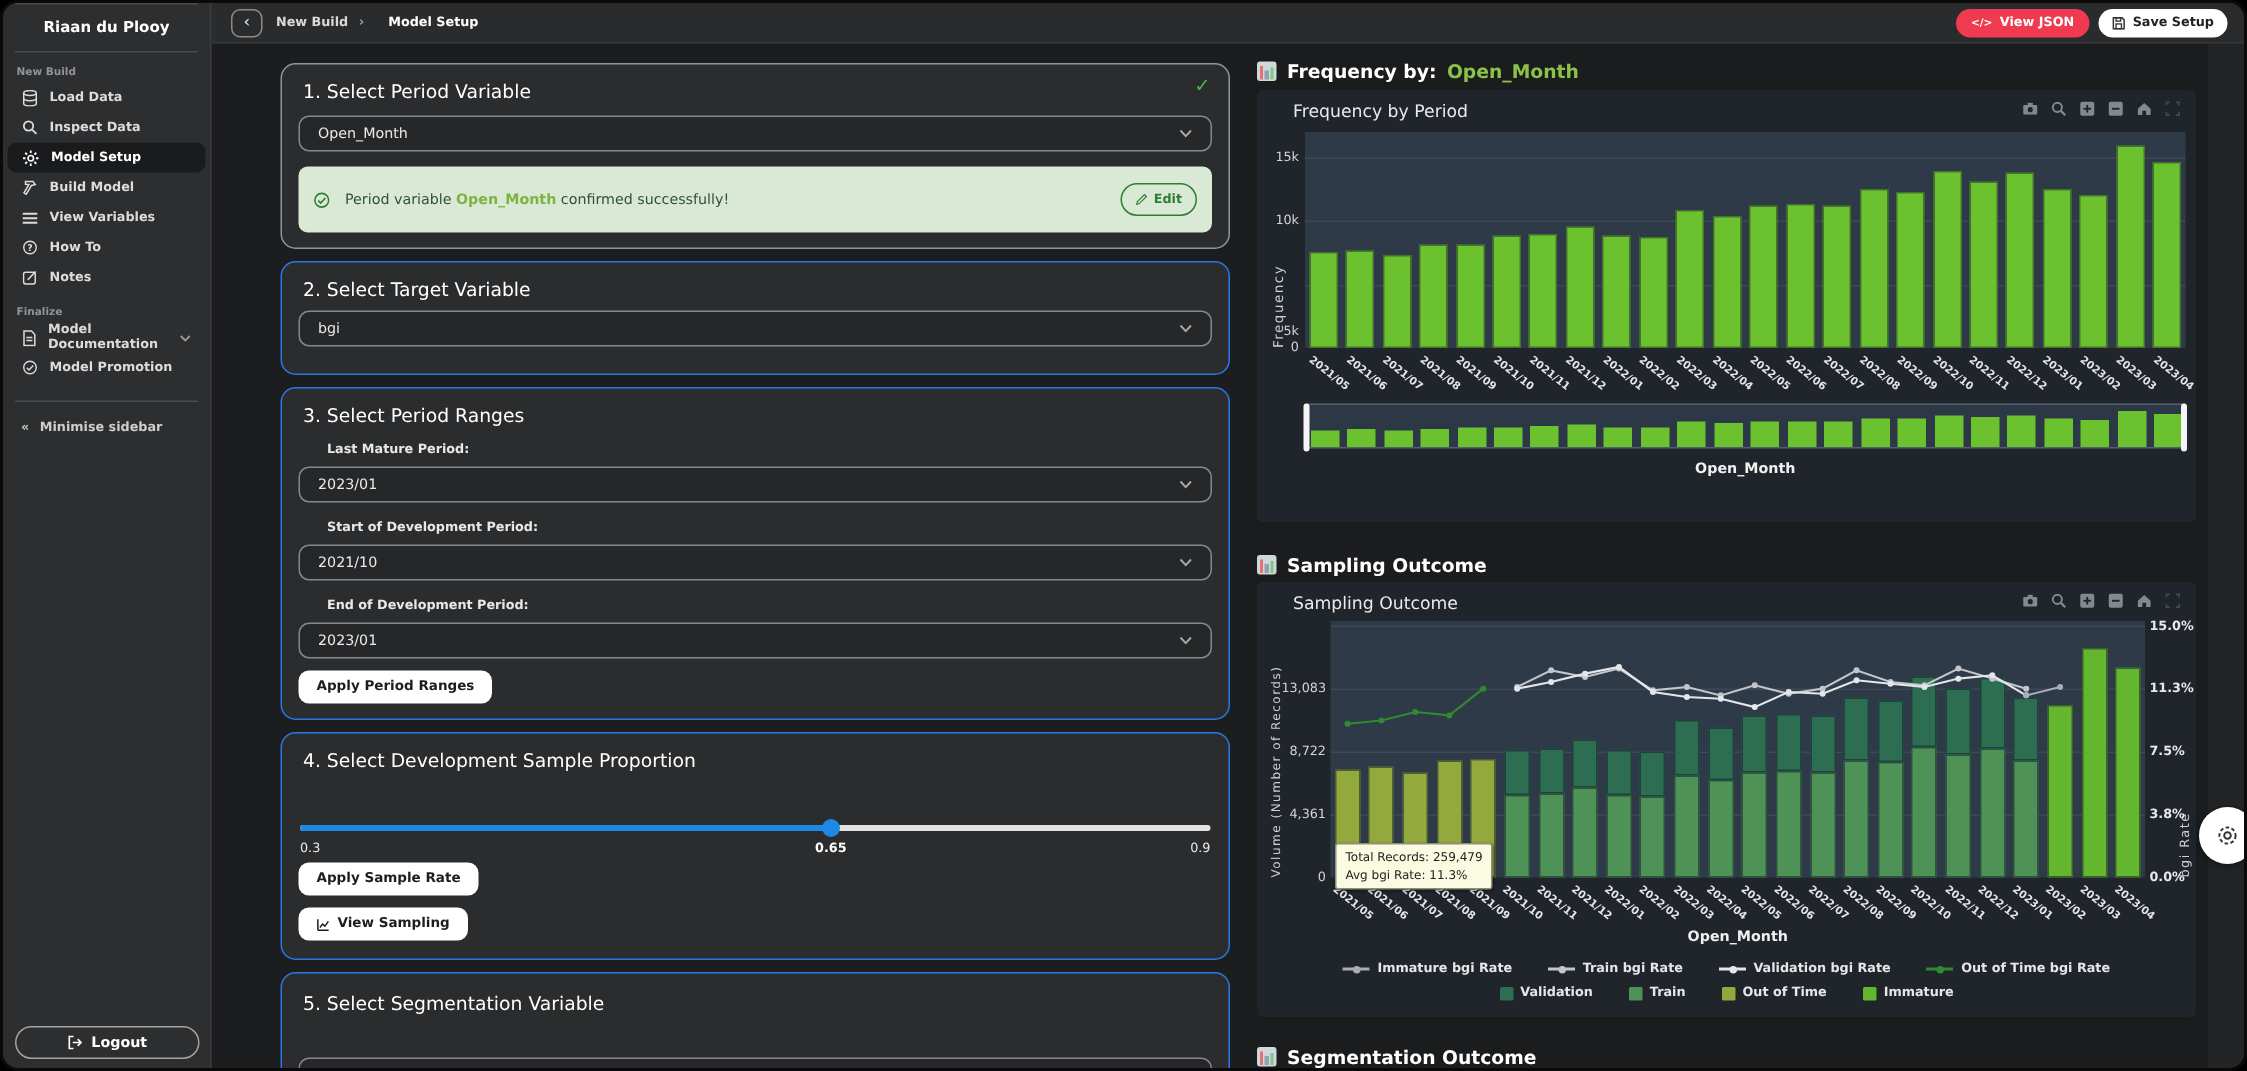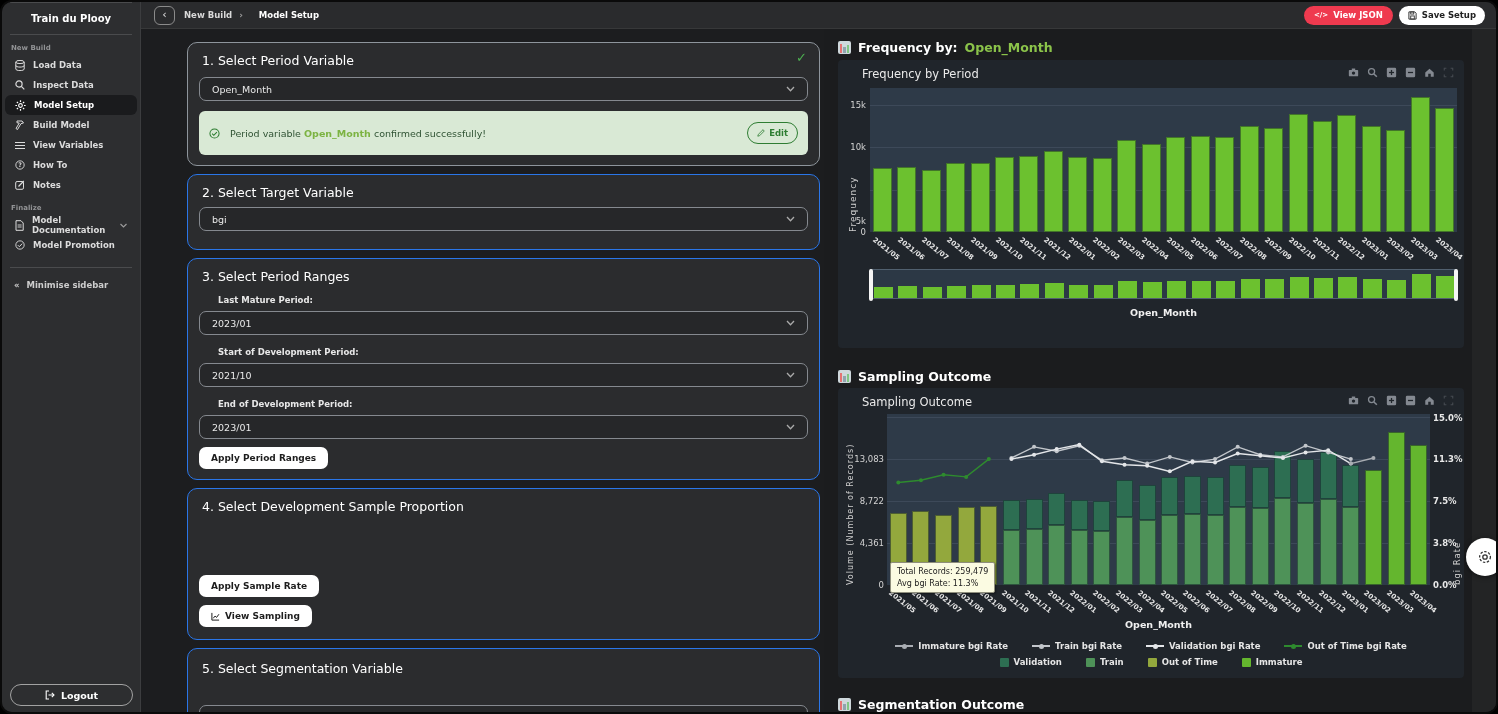--- a/index.html
+++ b/index.html
@@ -88,21 +88,21 @@
   .gear-fab{position:absolute;left:1464px;top:536px;width:38px;height:38px;border-radius:50%;background:#fff;z-index:9;display:flex;align-items:center;justify-content:center;cursor:pointer;box-shadow:0 1px 5px rgba(0,0,0,.5);}
   svg{display:block;}
 </style>
 </head>
 <body>
 
 <div class="app">
 
   <div class="sidebar">
     <div class="sb-div"></div>
-    <div class="sb-user">Train du Plooy</div>
+    <div class="sb-user">Riaan du Plooy</div>
     <div class="sb-div"></div>
     <div class="sb-group">New Build</div>
 
     <div class="sb-item">
       <span>
           <svg width="10" height="11" viewBox="0 0 10 11">
             <ellipse cx="5" cy="2" rx="4.2" ry="1.6" fill="none" stroke="#dcdcdc" stroke-width="1"></ellipse>
             <path d="M.8 2 V9 c0 .9 1.9 1.6 4.2 1.6 s4.2-.7 4.2-1.6 V2" fill="none" stroke="#dcdcdc" stroke-width="1"></path>
             <path d="M.8 5.5 c0 .9 1.9 1.6 4.2 1.6 s4.2-.7 4.2-1.6" fill="none" stroke="#dcdcdc" stroke-width="1"></path>
           </svg>
@@ -305,20 +305,28 @@
             <polyline points="1,1 4.5,4.7 8,1" fill="none" stroke="#aaa" stroke-width="1.3"></polyline>
           </svg>
       </div>
       <button class="wbtn" style="top:188px;">
           <span>Apply Period Ranges</span>
         </button>
     </div>
 
     <div class="card blue" style="top:459px;height:152px;">
       <div class="card-title">4. Select Development Sample Proportion</div>
+      <div class="slider-zone" style="top:56px;height:30px;">
+        <div class="rail"></div>
+        <div class="rail-fill" style="width:58.3%;"></div>
+        <div class="knob" style="left:calc(58.3% - 6px);"></div>
+        <span class="sl-lab" style="left:0;">0.3</span>
+        <span class="sl-lab b" style="left:58.3%;transform:translateX(-50%);">0.65</span>
+        <span class="sl-lab" style="right:0;">0.9</span>
+      </div>
       <button class="wbtn" style="top:86px;">
           <span>Apply Sample Rate</span>
         </button>
       <button class="wbtn" style="top:116px;">
         <span>
             <svg width="9" height="9" viewBox="0 0 10 10">
               <line x1="1" y1="9" x2="9" y2="9" stroke="#1d1d1d" stroke-width="1.1"></line>
               <line x1="1" y1="9" x2="1" y2="1" stroke="#1d1d1d" stroke-width="1.1"></line>
               <polyline points="2.5,7 4.5,4.5 6.2,6 8.8,2.5" fill="none" stroke="#1d1d1d" stroke-width="1.1"></polyline>
             </svg>

